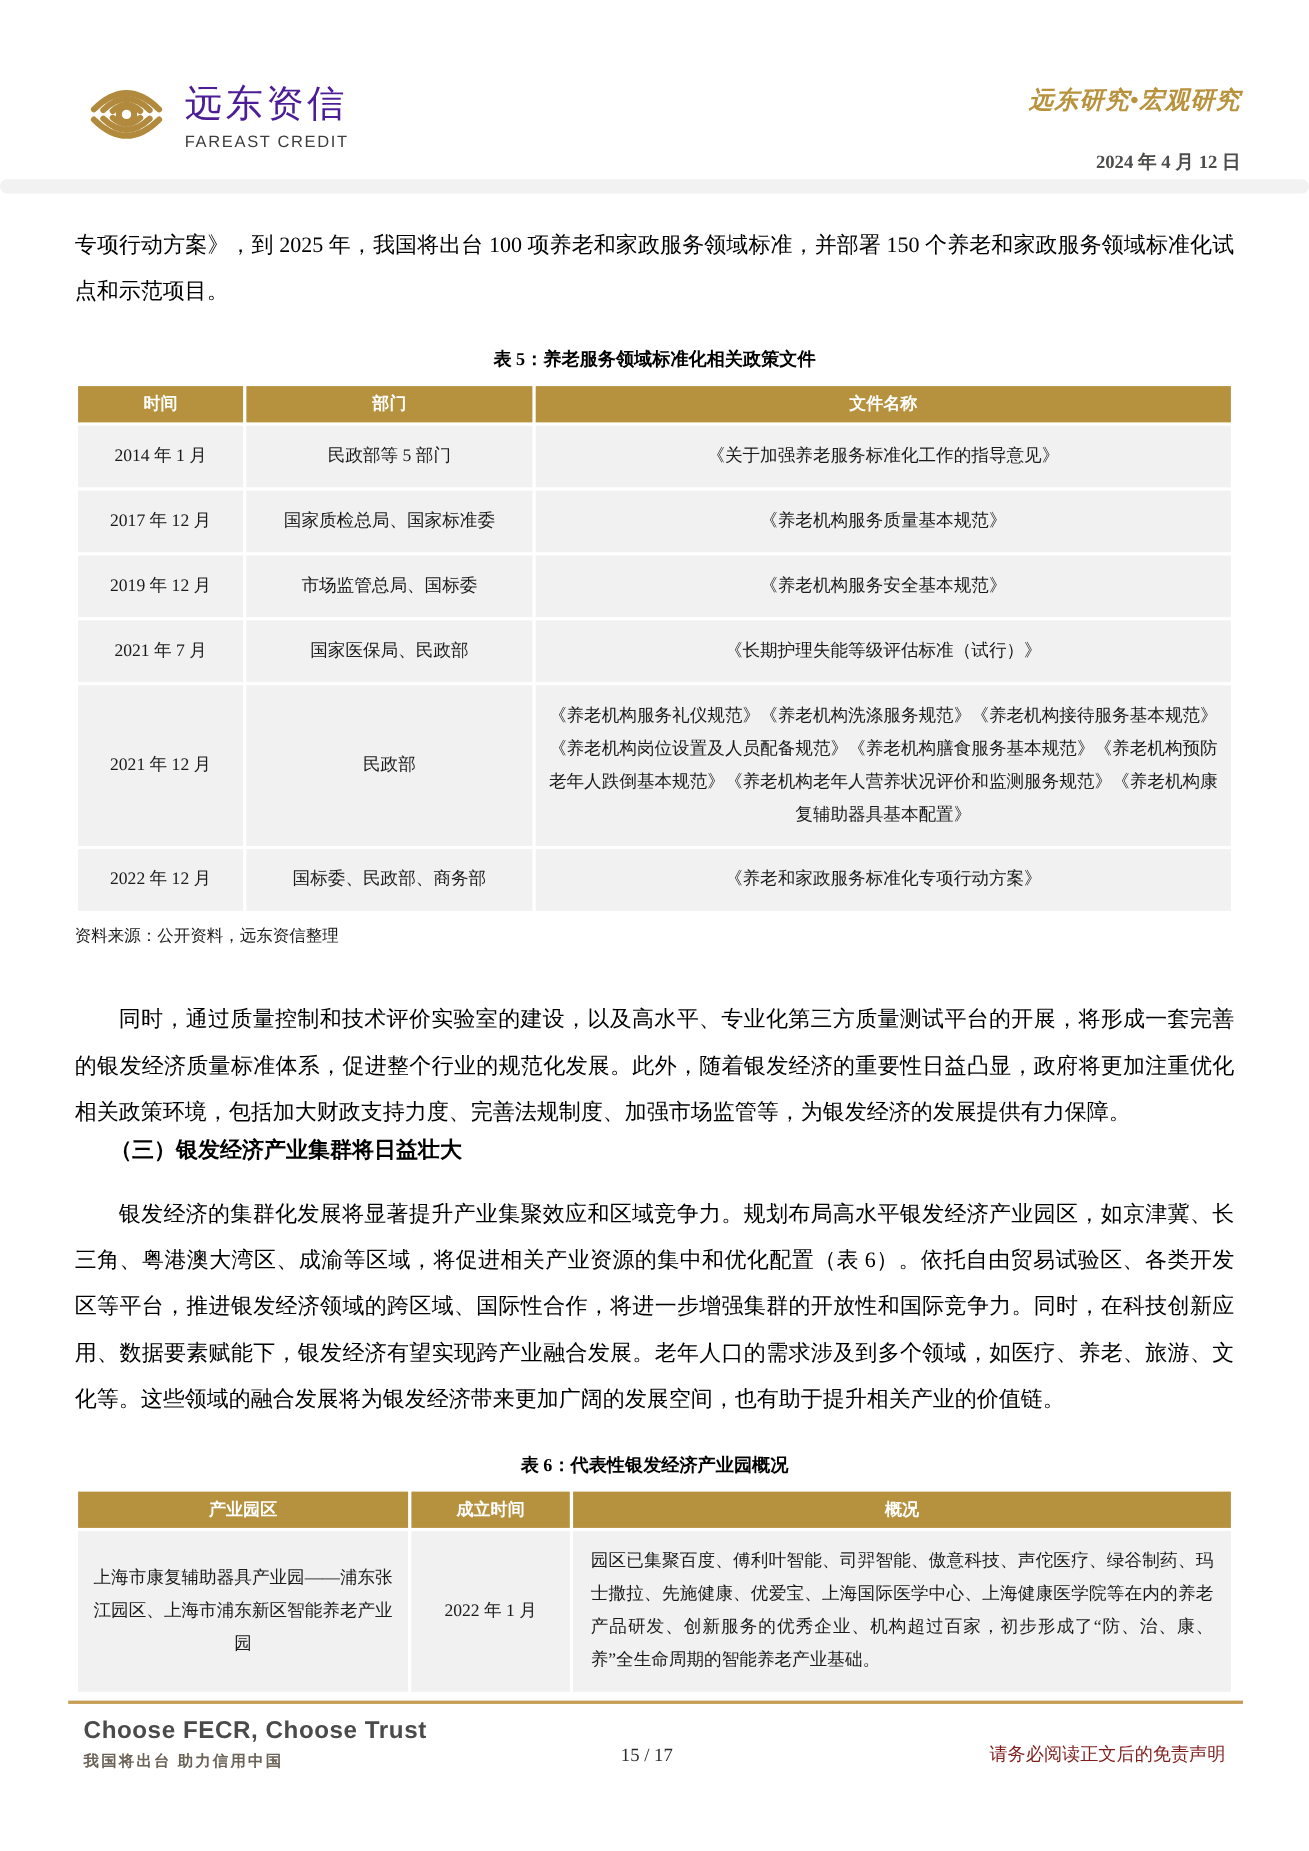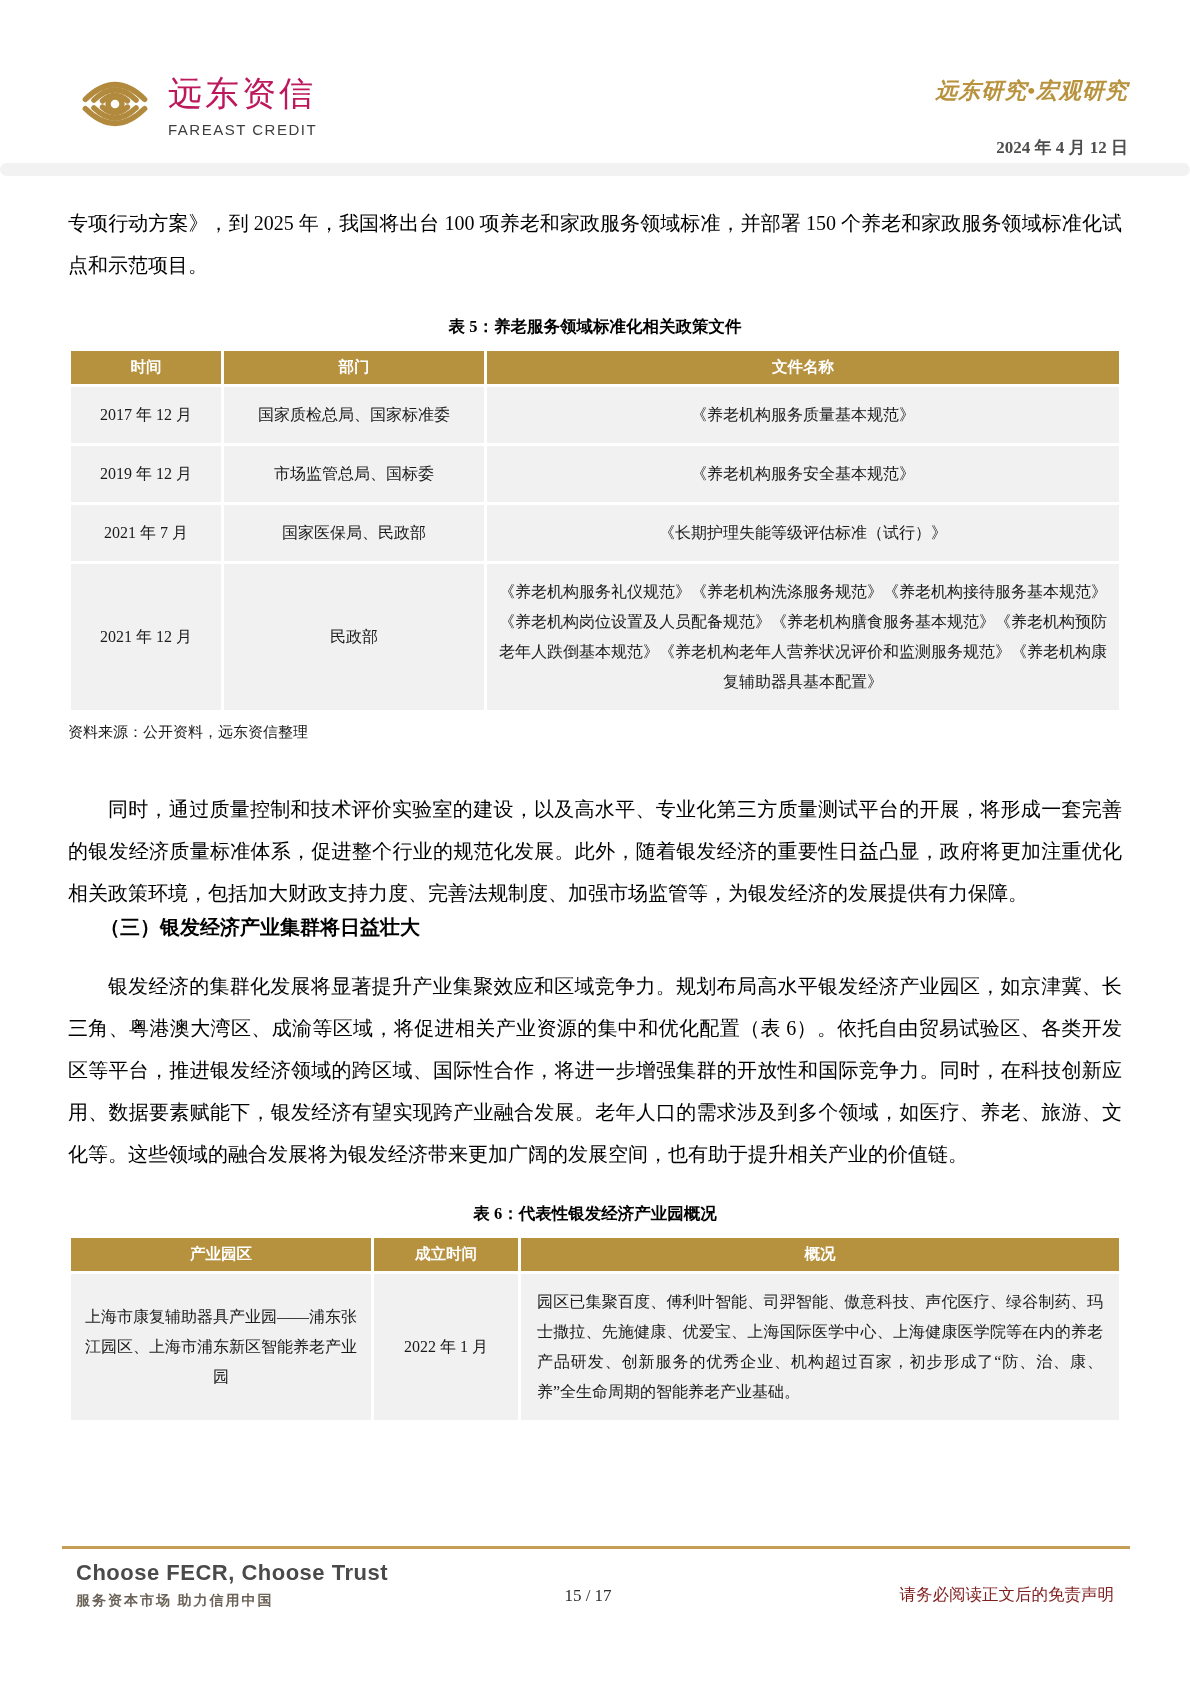--- a/index.html
+++ b/index.html
@@ -11,21 +11,21 @@
     margin: 0 auto;
     background: #ffffff;
     font-family: "Liberation Serif", "DejaVu Serif", serif;
     color: #1a1a1a;
     overflow: hidden;
   }
 
   
   .header { position: absolute; top: 62px; left: 76px; display: flex; align-items: center; }
   .logo-mark { width: 78px; height: 84px; margin-right: 14px; }
-  .logo-text .cn { font-family: "Liberation Sans", sans-serif; font-size: 34px; font-weight: 500; color: #be185d; letter-spacing: 3px; }
+  .logo-text .cn { font-family: "Liberation Sans", sans-serif; font-size: 34px; font-weight: 500; color: #4c1d95; letter-spacing: 3px; }
   .logo-text .en { font-family: "Liberation Sans", sans-serif; font-size: 15px; color: #3d3d3d; letter-spacing: 1.5px; margin-top: 4px; }
 
   .header-right { position: absolute; top: 76px; right: 62px; text-align: right; }
   .series { font-size: 22px; font-weight: bold; font-style: italic; color: #b8923c; letter-spacing: 1px; }
   .date { margin-top: 30px; font-size: 17px; font-weight: bold; color: #4d4d4c; }
 
   .band { position: absolute; top: 163px; left: 0; width: 100%; height: 13px; background: #f2f2f2; border-radius: 7px; }
 
   
   .content { position: absolute; top: 0; left: 0; width: 100%; padding: 202px 68px 0 68px; }
@@ -104,38 +104,48 @@
     <table class="data" id="t5">
       <thead>
         <tr>
           <th class="c1">时间</th>
           <th class="c2">部门</th>
           <th>文件名称</th>
         </tr>
       </thead>
       <tbody>
         <tr>
+          <td>2014 年 1 月</td>
+          <td>民政部等 5 部门</td>
+          <td>《关于加强养老服务标准化工作的指导意见》</td>
+        </tr>
+        <tr>
           <td>2017 年 12 月</td>
           <td>国家质检总局、国家标准委</td>
           <td>《养老机构服务质量基本规范》</td>
         </tr>
         <tr>
           <td>2019 年 12 月</td>
           <td>市场监管总局、国标委</td>
           <td>《养老机构服务安全基本规范》</td>
         </tr>
         <tr>
           <td>2021 年 7 月</td>
           <td>国家医保局、民政部</td>
           <td>《长期护理失能等级评估标准（试行）》</td>
         </tr>
         <tr>
           <td>2021 年 12 月</td>
           <td>民政部</td>
           <td>《养老机构服务礼仪规范》《养老机构洗涤服务规范》《养老机构接待服务基本规范》《养老机构岗位设置及人员配备规范》《养老机构膳食服务基本规范》《养老机构预防老年人跌倒基本规范》《养老机构老年人营养状况评价和监测服务规范》《养老机构康复辅助器具基本配置》</td>
+        </tr>
+        <tr>
+          <td>2022 年 12 月</td>
+          <td>国标委、民政部、商务部</td>
+          <td>《养老和家政服务标准化专项行动方案》</td>
         </tr>
       </tbody>
     </table>
 
     <div class="source">资料来源：公开资料，远东资信整理</div>
 
     <p class="para indent p2">同时，通过质量控制和技术评价实验室的建设，以及高水平、专业化第三方质量测试平台的开展，将形成一套完善的银发经济质量标准体系，促进整个行业的规范化发展。此外，随着银发经济的重要性日益凸显，政府将更加注重优化相关政策环境，包括加大财政支持力度、完善法规制度、加强市场监管等，为银发经济的发展提供有力保障。</p>
 
     <div class="heading">（三）银发经济产业集群将日益壮大</div>
 
@@ -159,19 +169,19 @@
         </tr>
       </tbody>
     </table>
 
   </div>
 
   <div class="footer-line"></div>
   <div class="footer">
     <div class="f-left">
       <div class="f-slogan-en">Choose FECR, Choose Trust</div>
-      <div class="f-slogan-cn">服务资本市场  助力信用中国</div>
+      <div class="f-slogan-cn">我国将出台  助力信用中国</div>
     </div>
     <div class="f-page">15 / 17</div>
     <div class="f-disc">请务必阅读正文后的免责声明</div>
   </div>
 
 </div>
 
 </body></html>

